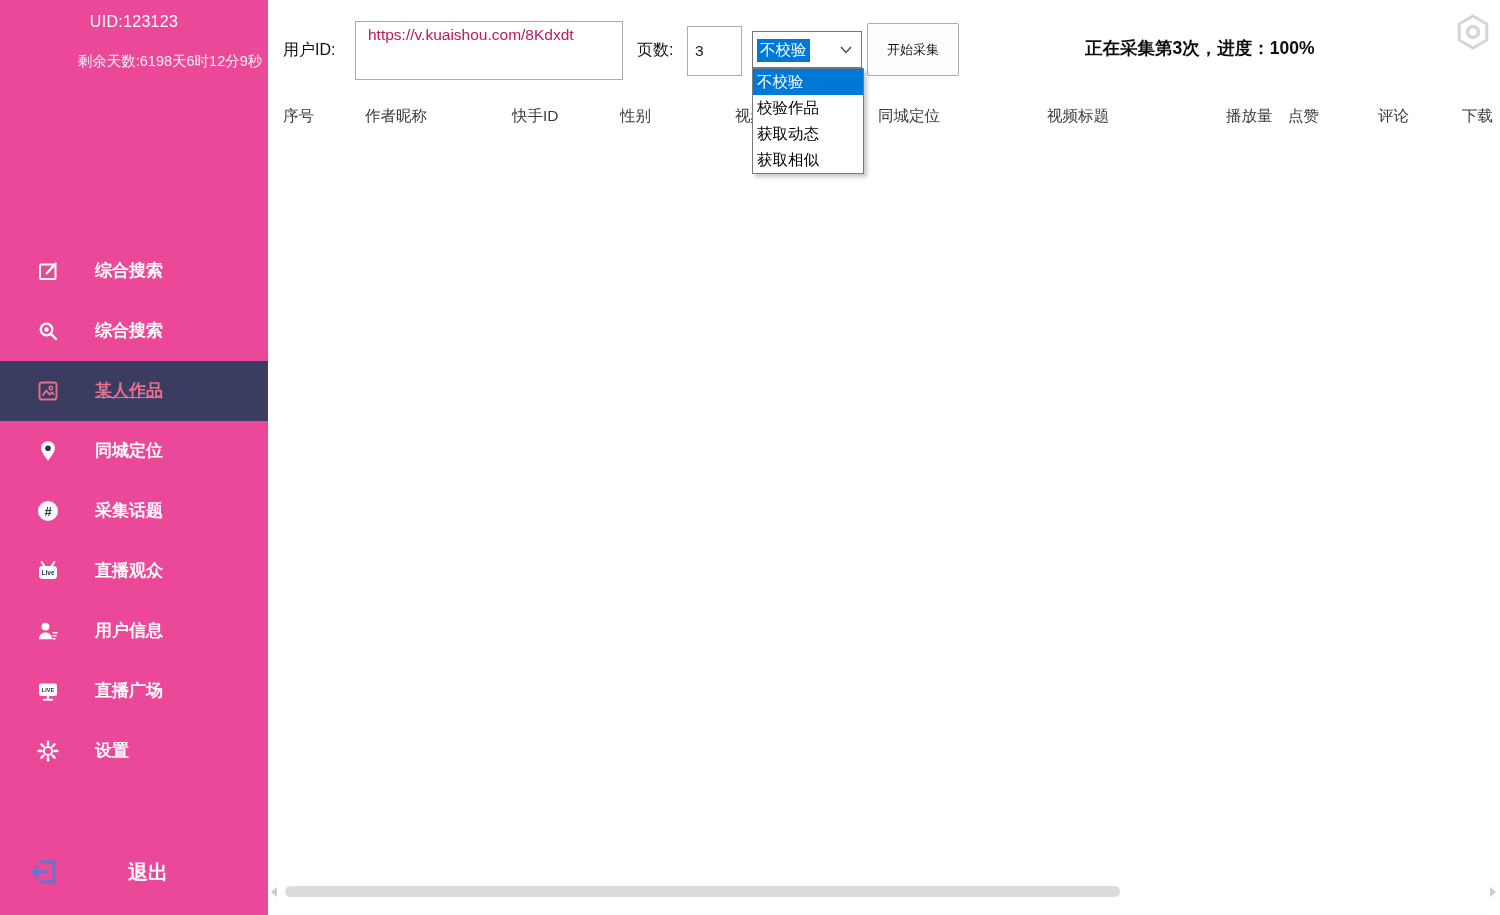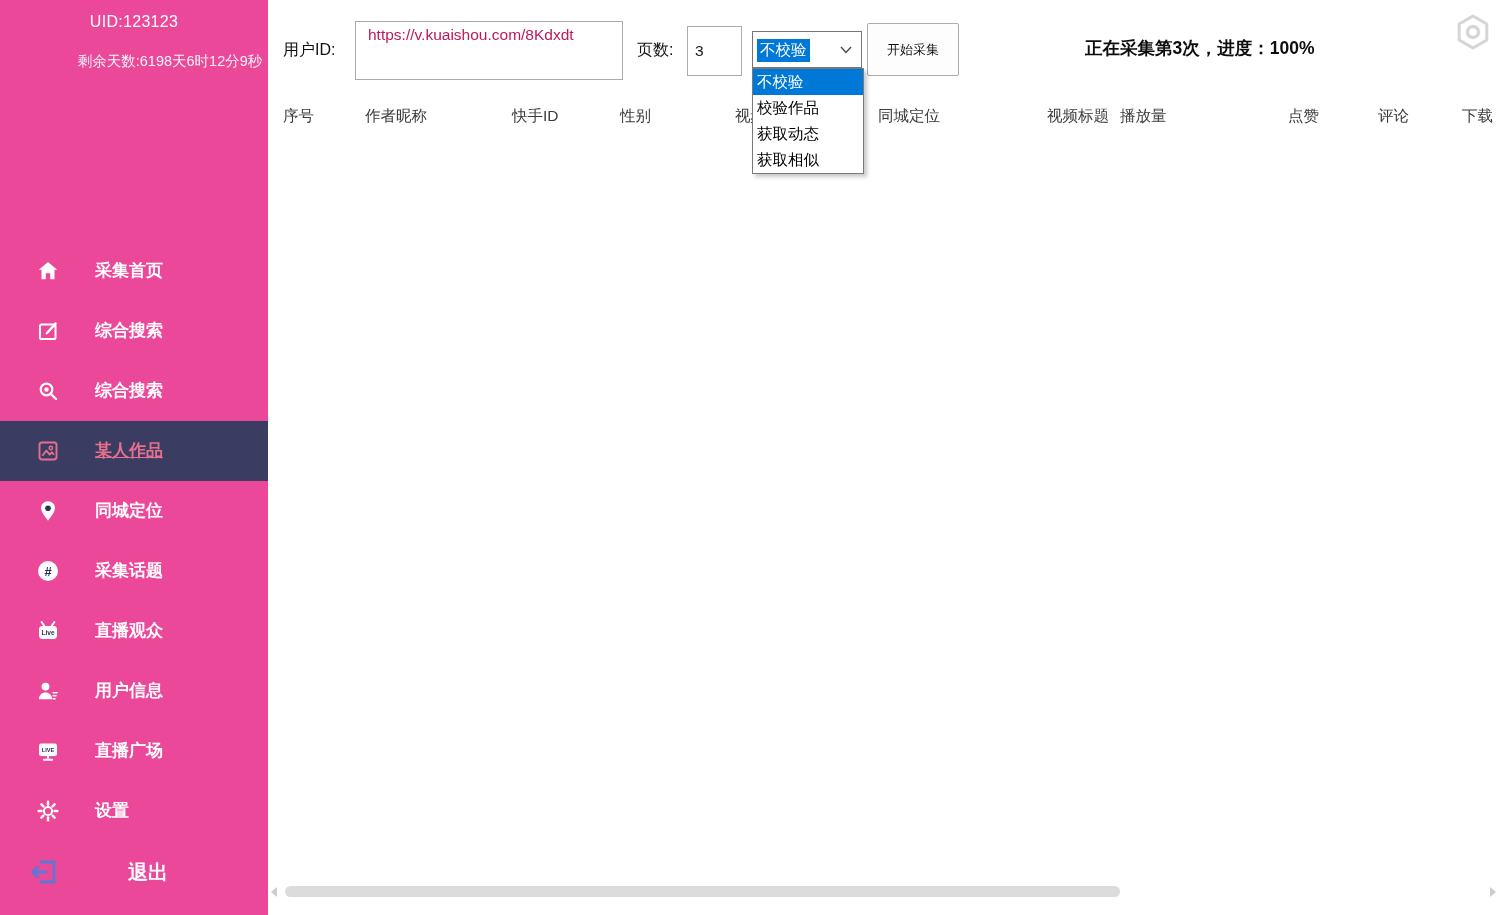--- a/index.html
+++ b/index.html
@@ -75,26 +75,20 @@
 <body>
 
 <div class="app">
 
   <div class="sidebar">
     <div class="uid">UID:123123</div>
     <div class="remaining">剩余天数:6198天6时12分9秒</div>
 
     <div class="nav">
 
-      <div class="nav-item">
-        <svg class="nav-icon" viewBox="0 0 24 24">
-          <path d="M12 3 L2.8 10.8 H5.5 V20.2 H9.8 V14.3 H14.2 V20.2 H18.5 V10.8 H21.2 Z" fill="#ffffff"></path>
-        </svg>
-        <span class="nav-label">采集首页</span>
-      </div>
 
       <div class="nav-item">
         <svg class="nav-icon" viewBox="0 0 24 24">
           <rect x="4" y="5.5" width="15.5" height="14.5" rx="1.6" fill="none" stroke="#ffffff" stroke-width="2"></rect>
           <path d="M10.8 14.2 L19.6 4.6" stroke="#ffffff" stroke-width="2.4" stroke-linecap="round"></path>
         </svg>
         <span class="nav-label">综合搜索</span>
       </div>
 
       <div class="nav-item">
@@ -210,21 +204,21 @@
   </svg>
 
   <div class="thead">
     <span class="th" style="left:283px">序号</span>
     <span class="th" style="left:365px">作者昵称</span>
     <span class="th" style="left:512px">快手ID</span>
     <span class="th" style="left:620px">性别</span>
     <span class="th" style="left:735px">视频</span>
     <span class="th" style="left:878px">同城定位</span>
     <span class="th" style="left:1047px">视频标题</span>
-    <span class="th" style="left:1120px">播放量</span>
+    <span class="th" style="left:1226px">播放量</span>
     <span class="th" style="left:1288px">点赞</span>
     <span class="th" style="left:1378px">评论</span>
     <span class="th" style="left:1462px">下载</span>
   </div>
 
   <div class="dd">
     <div class="dd-item selected">不校验</div>
     <div class="dd-item">校验作品</div>
     <div class="dd-item">获取动态</div>
     <div class="dd-item">获取相似</div>

